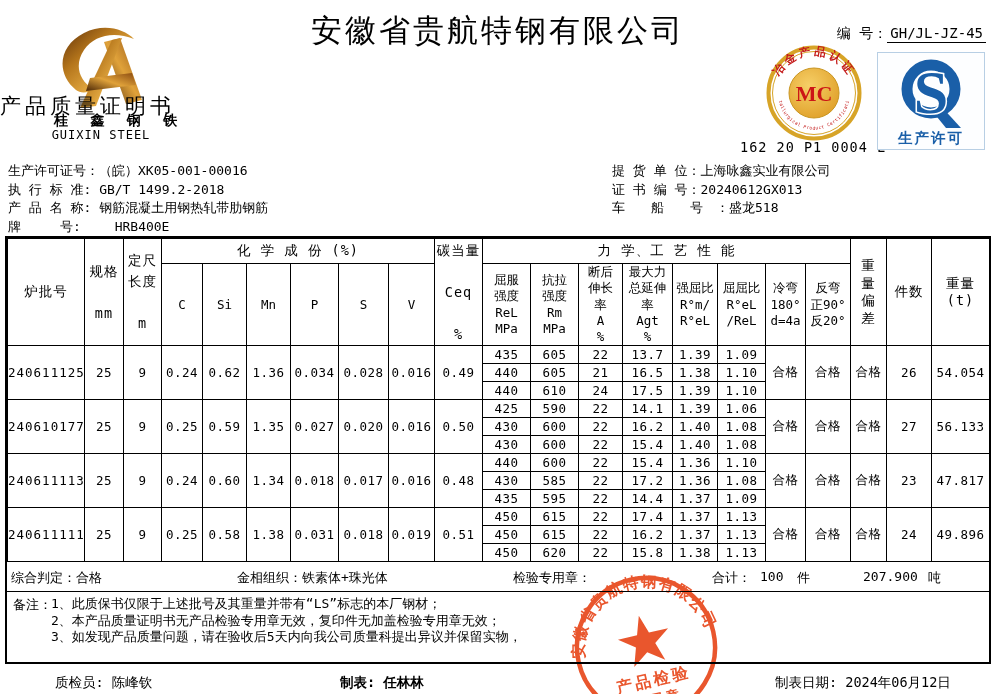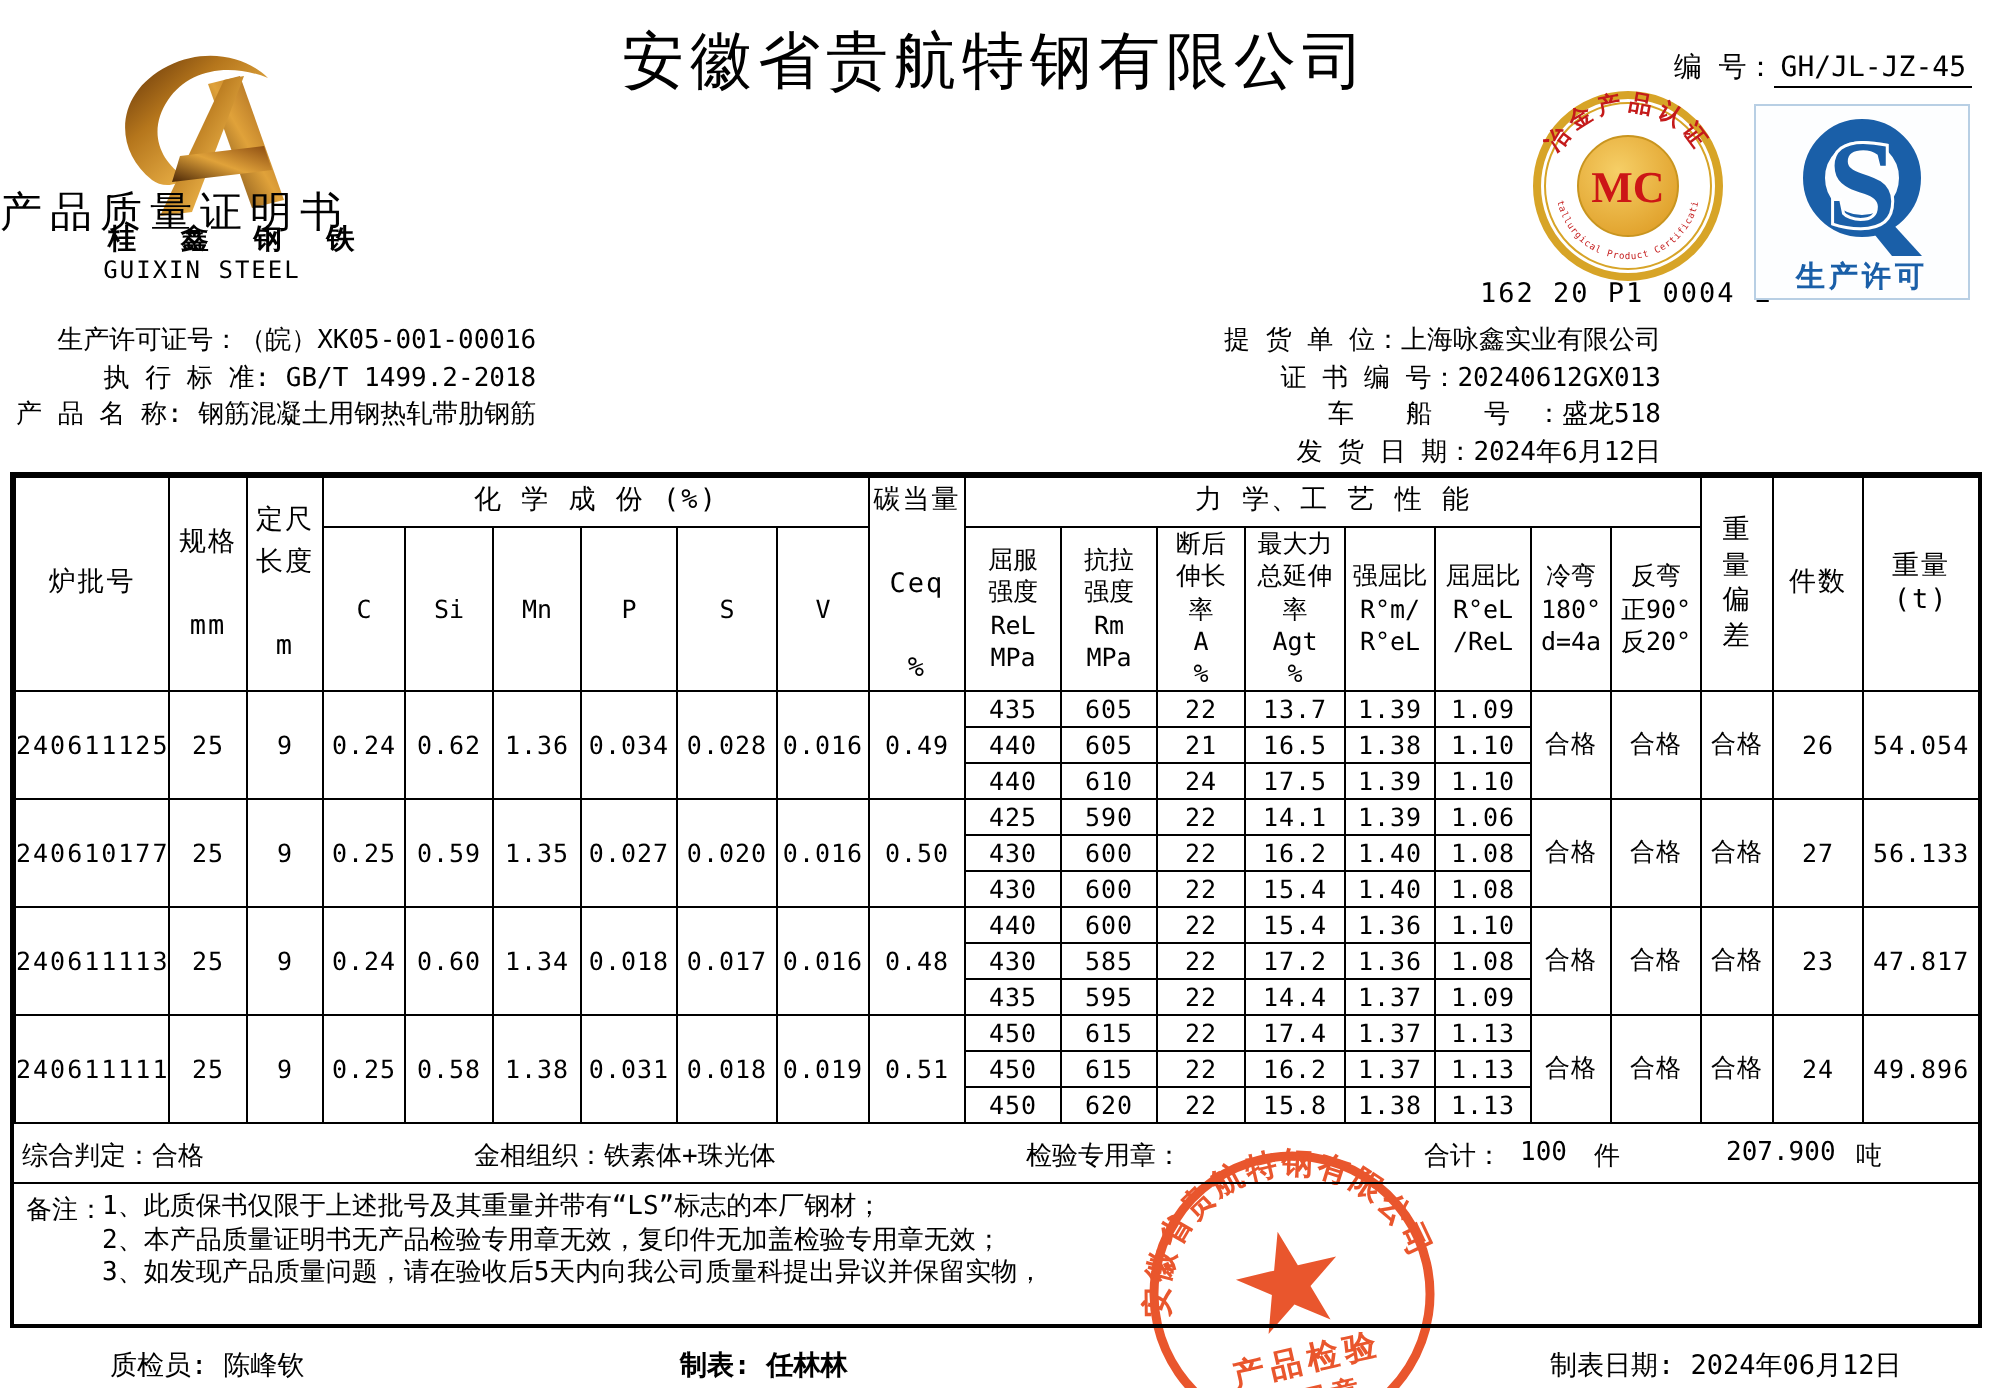--- a/index.html
+++ b/index.html
@@ -29,21 +29,21 @@
   .cert-no .val { border-bottom:1px solid #000; padding:0 3px 1px 3px; }
   .mc-stamp { position:absolute; left:766px; top:45px; }
   .mc-code { position:absolute; left:740px; top:139px; font-size:13.5px; letter-spacing:1px; white-space:pre; }
   .qs-stamp { position:absolute; left:877px; top:52px; }
   
   .info { position:absolute; top:162px; left:0; width:996px; height:74px; font-size:13px; }
   .info-col { position:absolute; top:0; }
   .info-col.c1 { left:8px; }
   .info-col.c2 { left:300px; }
   .info-col.c3 { left:612px; }
-  .info-line { height:18.5px; line-height:18.5px; white-space:pre;text-align:right; }
+  .info-line { height:18.5px; line-height:18.5px; white-space:pre; }
   
   .boxed { position:absolute; top:236px; left:5px; width:986px; border:2px solid #000; background:#fff; }
   table.cert { border-collapse:collapse; table-layout:fixed; width:982px; }
   table.cert th, table.cert td {
     border:1px solid #000; text-align:center; vertical-align:middle;
     font-weight:normal; padding:0; overflow:hidden;
   }
   thead .gr th { height:25px; font-size:13.5px; letter-spacing:1px; }
   thead th { white-space:pre-line; font-size:12.5px; line-height:1.3; }
   thead .sub th { height:81px; }
@@ -144,26 +144,26 @@
       <text x="54" y="61" text-anchor="middle" font-size="62" font-weight="bold" fill="#1a5fa8" stroke="#ffffff" stroke-width="3" paint-order="stroke" font-family="'Liberation Serif',serif" data-name="qs-s-letter">S</text>
       <text x="54" y="91" text-anchor="middle" font-size="14.5" font-weight="bold" fill="#1a5fa8" letter-spacing="2" data-name="qs-label">生产许可</text>
     </svg>
   </div>
 
   <div class="info" data-name="certificate-info">
     <div class="info-col c1" data-name="info-column-left">
       <div class="info-line" data-name="info-line"><span data-name="production-license-label">生产许可证号：</span><span data-name="production-license-value">（皖）XK05-001-00016</span></div>
       <div class="info-line" data-name="info-line"><span data-name="standard-label">执 行 标 准: </span><span data-name="standard-value">GB/T 1499.2-2018</span></div>
       <div class="info-line" data-name="info-line"><span data-name="product-name-label">产 品 名 称: </span><span data-name="product-name-value">钢筋混凝土用钢热轧带肋钢筋</span></div>
+      <div class="info-line" data-name="info-line"><span data-name="grade-label">牌　　　号: </span><span data-name="grade-value">　　HRB400E</span></div>
     </div>
     <div class="info-col c3" data-name="info-column-right">
       <div class="info-line" data-name="info-line"><span data-name="consignee-label">提 货 单 位：</span><span data-name="consignee-value">上海咏鑫实业有限公司</span></div>
       <div class="info-line" data-name="info-line"><span data-name="certificate-id-label">证 书 编 号：</span><span data-name="certificate-id-value">20240612GX013</span></div>
       <div class="info-line" data-name="info-line"><span data-name="vehicle-label">车　　船　　号　：</span><span data-name="vehicle-value">盛龙518</span></div>
-      <div class="info-line" data-name="info-line"><span data-name="ship-date-label">发 货 日 期：</span><span data-name="ship-date-value">2024年6月12日</span></div>
     </div>
   </div>
 
   <div class="boxed" data-name="certificate-table-box">
     <table class="cert" data-name="quality-data-table">
       <colgroup>
         <col style="width:77px">
           <col style="width:39px">
           <col style="width:38px">
         <col style="width:41px">

